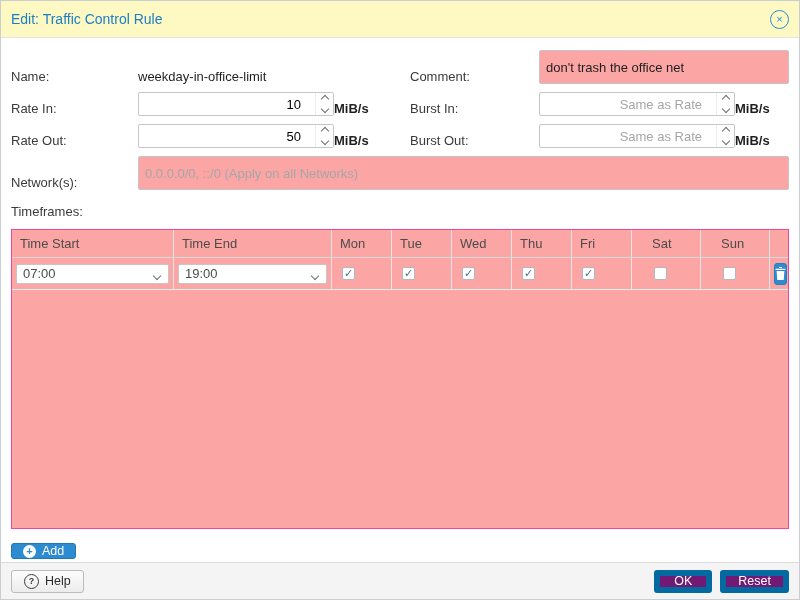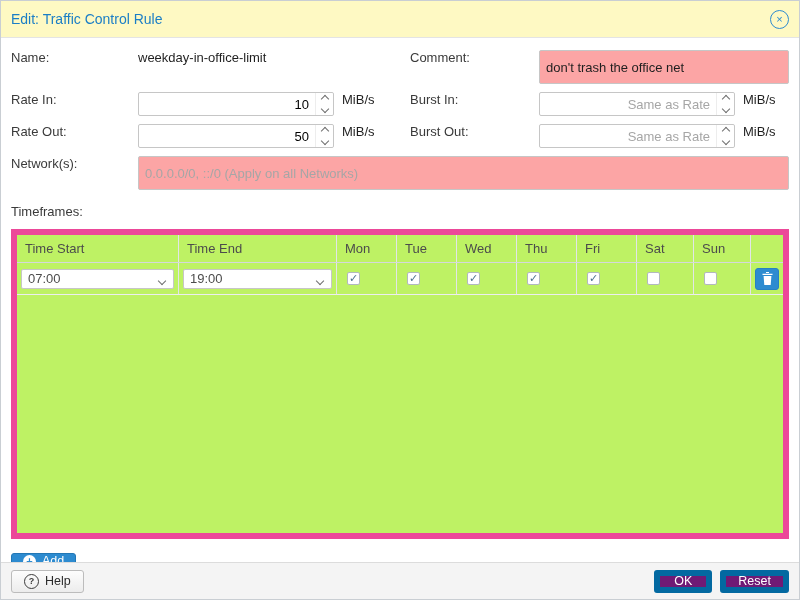--- a/index.html
+++ b/index.html
@@ -7,45 +7,45 @@
   .window{width:800px;height:600px;box-sizing:border-box;border:1px solid #c9ced3;background:#fff;display:flex;flex-direction:column;}
 
   
   .titlebar{flex:0 0 36px;display:flex;align-items:center;padding:0 10px;border-bottom:1px solid #e4e4e4;background:#fef9c3;}
   .title{color:#1b7ec6;font-size:14px;}
   .closebtn{margin-left:auto;width:17px;height:17px;border:1px solid #2d8bd0;border-radius:50%;color:#2d8bd0;font-size:11px;line-height:1;display:flex;align-items:center;justify-content:center;cursor:pointer;}
 
   
   .bodyarea{flex:1;min-height:0;padding:12px 10px 0 10px;display:flex;flex-direction:column;}
   .frow{display:flex;gap:20px;margin-bottom:8px;}
-  .fcol{display:flex;align-items:flex-start;flex:1;min-width:0;}
+  .fcol{display:flex;align-items:flex-end;flex:1;min-width:0;}
   .fcol.left  > label{flex:0 0 127px;color:#3a3a3a;}
   .fcol.right > label{flex:0 0 129px;color:#3a3a3a;}
   .fcol.full  > label{flex:0 0 127px;color:#3a3a3a;}
   .dispfield{color:#1f1f1f;}
   .text{height:24px;box-sizing:border-box;border:1px solid #c6c6c6;border-radius:2px;padding:16px 6px;font:inherit;color:#1f1f1f;flex:1;min-width:0;background:#fca5a5;}
   .text::placeholder{color:#a6a6a6;}
   .numwrap{flex:0 0 196px;width:196px;position:relative;display:flex;}
-  .numwrap input{width:100%;height:24px;box-sizing:border-box;border:1px solid #c6c6c6;border-radius:2px;padding:0 24px 0 6px;text-align:right;font:inherit;background:#fff;}
+  .numwrap input{width:100%;height:24px;box-sizing:border-box;border:1px solid #c6c6c6;border-radius:2px;padding:0 32px 0 6px;text-align:right;font:inherit;background:#fff;}
   .numwrap input::placeholder{color:#a6a6a6;}
   .spin{position:absolute;right:1px;top:1px;bottom:1px;width:17px;display:flex;flex-direction:column;align-items:center;justify-content:center;gap:4px;background:#fff;border-left:1px solid #ededed;border-radius:0 2px 2px 0;}
   .chev{display:block;width:5px;height:5px;border-right:1px solid #6e6e6e;border-bottom:1px solid #6e6e6e;}
   .chev.up{transform:rotate(-135deg);}
   .chev.down{transform:rotate(45deg);}
-  .unit{margin-left:8px;white-space:nowrap;}
+  .unit{margin-left:0;white-space:nowrap;font-weight:bold;}
   .tflabel{margin:6px 0 10px 0;color:#3a3a3a;}
 
   
-  .grid{border:6px solid #ec4899;display:flex;flex-direction:column;height:298px;flex:0 0 auto;background:#bef264;}
+  .grid{border:1px solid #ec4899;display:flex;flex-direction:column;height:298px;flex:0 0 auto;background:#fca5a5;}
   .ghead{display:flex;flex:0 0 27px;border-bottom:1px solid #d4d8db;}
   .gc{box-sizing:border-box;border-right:1px solid #e2e5e8;display:flex;align-items:center;padding:0 8px;color:#4c4c4c;overflow:hidden;}
   .gc:last-child{border-right:none;}
   .c0{flex:0 0 162px;} .c1{flex:0 0 158px;}
   .c2,.c3,.c4,.c5,.c6{flex:0 0 60px;}
-  .c7,.c8{flex:0 0 57px;}
+  .c7,.c8{flex:0 0 57px;margin-left:12px;}
   .c9{flex:1;}
   .grow{display:flex;flex:0 0 31px;border-bottom:1px solid #eceef0;}
   .grow .gc{padding:0 4px;}
   .combo{flex:1;height:20px;box-sizing:border-box;border:1px solid #c6c6c6;border-radius:2px;background:#fff;display:flex;align-items:center;padding:0 24px 0 6px;position:relative;cursor:pointer;}
   .combo .chev{position:absolute;right:8px;top:8px;}
   .cb{width:13px;height:13px;box-sizing:border-box;border:1px solid #b2b8be;border-radius:2px;background:#fff;margin-left:6px;display:flex;align-items:center;justify-content:center;font-size:11px;line-height:1;color:#49708f;cursor:pointer;}
   .cb[data-checked="true"]::after{content:"✓";}
   .trashbtn{width:25px;height:22px;border:1px solid #2780c2;border-radius:3px;background:#2d8bd0;display:flex;align-items:center;justify-content:center;cursor:pointer;margin:0 auto;padding:0;}
   .gempty{flex:1;}
 

